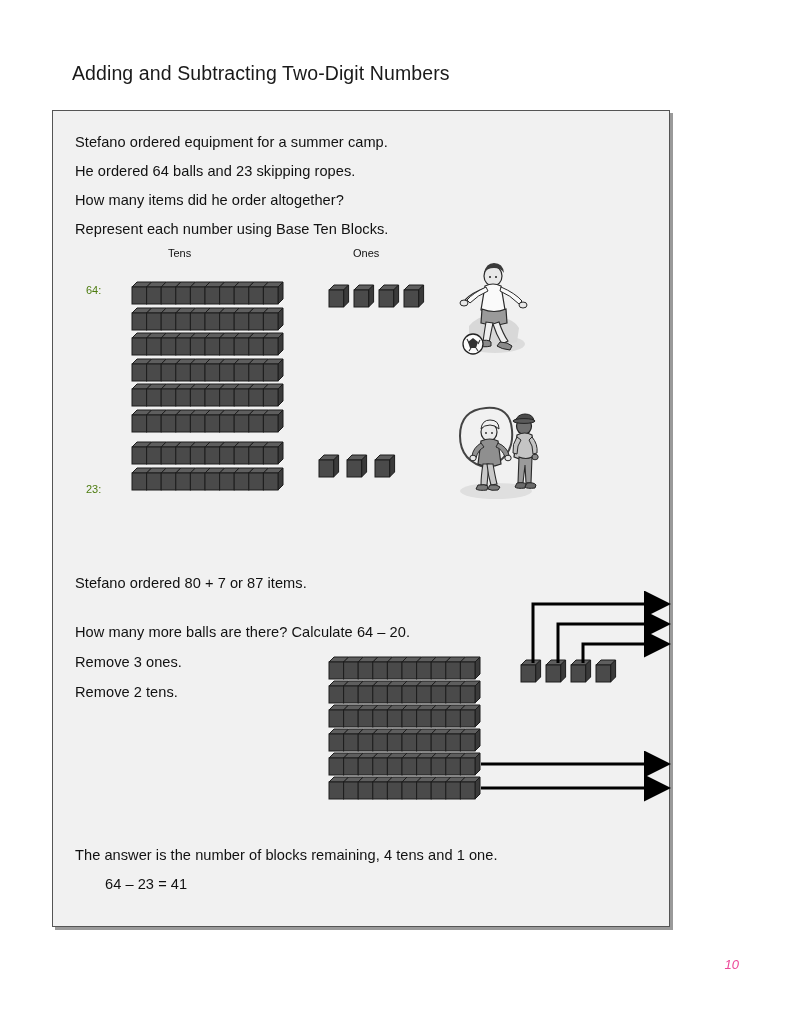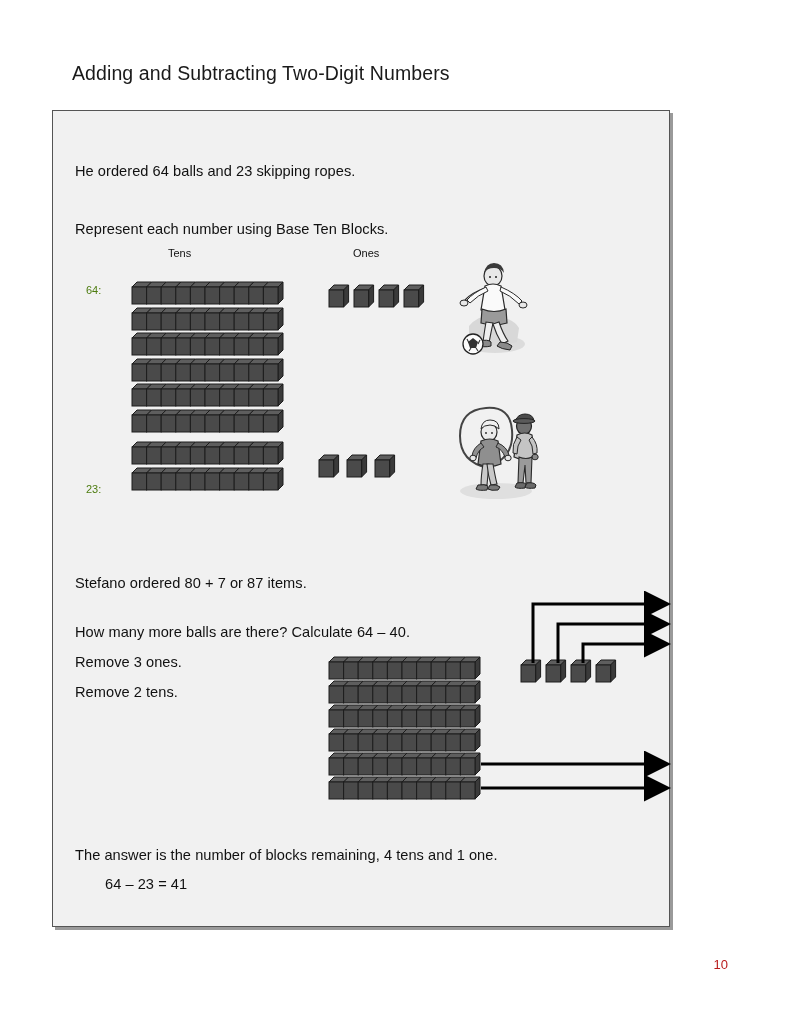--- a/index.html
+++ b/index.html
@@ -55,24 +55,25 @@
 
   .row-label {
     position: absolute;
     font-size: 11px;
     color: #4d7c0f;
     white-space: nowrap;
   }
 
   .page-number {
     position: absolute;
-    right: 63px;
+    right: 52px;
     bottom: 52px;
     font-size: 13px;
-    color: #b91c1c;
+    color: #ec4899;
+    font-style: italic;
   }
 
   
   .rod, .single {
     position: absolute;
     line-height: 0;
   }
   .blk-svg { display: block; }
 
   
@@ -86,21 +87,23 @@
   
   .illus { position: absolute; line-height: 0; }
 </style>
 </head>
 <body>
 
 <div class="page-title">Adding and Subtracting Two-Digit Numbers</div>
 
 <div class="content-box">
 
+  <div class="ln" style="left:22px; top:23px;">Stefano ordered equipment for a summer camp.</div>
   <div class="ln" style="left:22px; top:52px;">He ordered 64 balls and 23 skipping ropes.</div>
+  <div class="ln" style="left:22px; top:81px;">How many items did he order altogether?</div>
   <div class="ln" style="left:22px; top:110px;">Represent each number using Base Ten Blocks.</div>
 
   <div class="col-head" style="left:115px; top:136px;">Tens</div>
   <div class="col-head" style="left:300px; top:136px;">Ones</div>
 
   <div class="row-label" style="left:33px; top:173px;">64:</div>
 
   <div id="row64-tens">
       <div class="rod" style="left: 78px; top: 170px;">
         <svg class="blk-svg" width="153" height="24" viewBox="0 0 153 24">
@@ -426,21 +429,21 @@
       <path d="M81 41 q6 7 5 16 l-4 1 q0 -9 -4 -14 z" fill="#c4c4c4" stroke="#2a2a2a" stroke-width="1"></path>
       <ellipse cx="84" cy="61" rx="3.2" ry="2.8" fill="#8a8a8a" stroke="#2a2a2a" stroke-width="1"></ellipse>
       <path d="M68 61 q7 3 13 0 l-1 26 h-5 l-1 -18 l-2 18 h-5 z" fill="#9a9a9a" stroke="#2a2a2a" stroke-width="1.1"></path>
       <path d="M66 87 q7 -1 9 1 l-1 4 q-8 1 -10 -1 z" fill="#6a6a6a" stroke="#222" stroke-width="1"></path>
       <path d="M76 87 q7 -1 9 2 l-1 3 q-8 1 -10 -1 z" fill="#6a6a6a" stroke="#222" stroke-width="1"></path>
     </svg>
   </div>
 
   <div class="ln" style="left:22px; top:464px;">Stefano ordered 80 + 7 or 87 items.</div>
 
-  <div class="ln" style="left:22px; top:513px;">How many more balls are there? Calculate  64 – 40.</div>
+  <div class="ln" style="left:22px; top:513px;">How many more balls are there? Calculate  64 – 20.</div>
   <div class="ln" style="left:22px; top:543px;">Remove 3 ones.</div>
   <div class="ln" style="left:22px; top:573px;">Remove 2 tens.</div>
 
   <div id="sub-tens">
       <div class="rod" style="left: 275px; top: 545px;">
         <svg class="blk-svg" width="153" height="24" viewBox="0 0 153 24">
           <path d="M1 6 L6 1 L20.6 1 L15.6 6 z" fill="#5e5e5e" stroke="#1c1c1c" stroke-width="1"></path>
           <path d="M15.6 6 L20.6 1 L35.2 1 L30.2 6 z" fill="#5e5e5e" stroke="#1c1c1c" stroke-width="1"></path>
           <path d="M30.2 6 L35.2 1 L49.800000000000004 1 L44.8 6 z" fill="#5e5e5e" stroke="#1c1c1c" stroke-width="1"></path>
           <path d="M44.8 6 L49.8 1 L64.39999999999999 1 L59.4 6 z" fill="#5e5e5e" stroke="#1c1c1c" stroke-width="1"></path>

